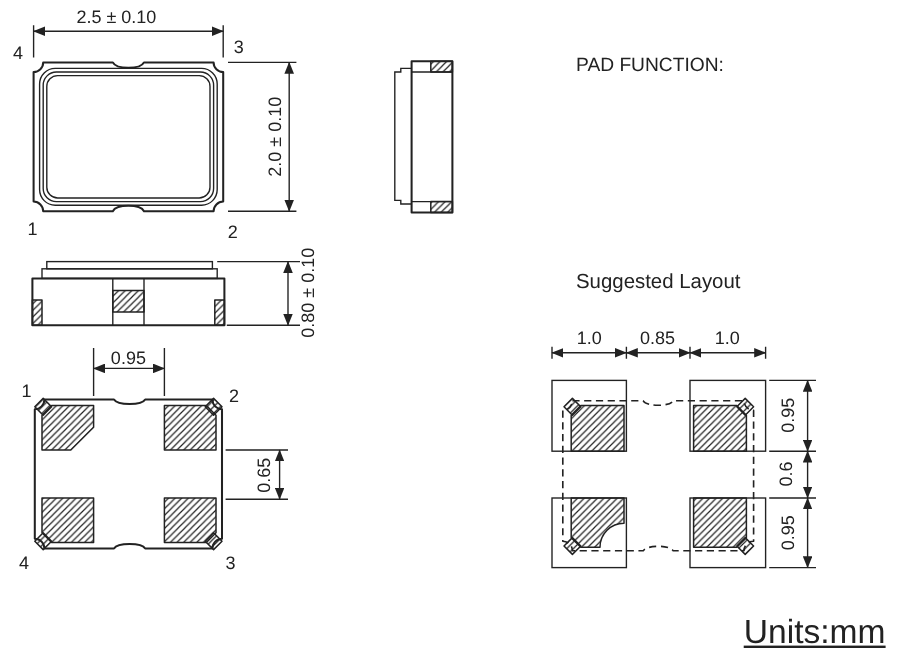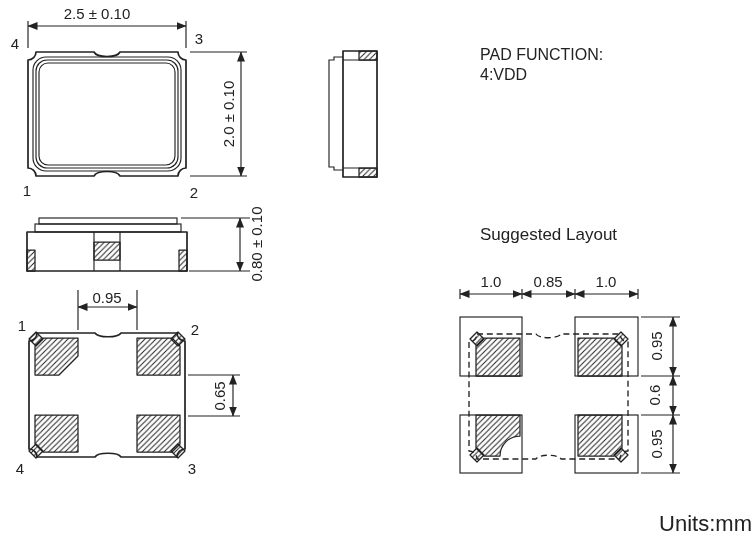--- a/index.html
+++ b/index.html
@@ -14,23 +14,23 @@
   
   .s  { stroke:var(--line); fill:none; stroke-width:1.7; stroke-linejoin:round; }
   .t  { stroke:var(--line); fill:none; stroke-width:1.15; }
   .h  { fill:url(#hatchp); stroke:var(--line); stroke-width:1.25; stroke-linejoin:round; }
   .dash { stroke:var(--line); fill:none; stroke-width:1.35; stroke-dasharray:6 3.8; stroke-linejoin:round; }
   .dim { stroke:var(--line); fill:none; stroke-width:1.15; }
   svg text { font-family:"Liberation Sans", sans-serif; font-size:15px; fill:var(--line); }
   svg text.mid { text-anchor:middle; }
   svg text.big { font-size:17px; }
 
-  .txtblock { position:absolute; white-space:nowrap; }
+  .txtblock { position:absolute; white-space:nowrap;text-align:center; }
   #pad-function { left:480px; top:45px; font-size:16px; line-height:20.3px; }
-  #units-label  { right:0; top:511px; font-size:22px; }
+  #units-label  { right:14px; top:511px; font-size:28px;text-decoration:underline; }
 </style>
 </head>
 <body>
 
 <div id="stage">
 
   <svg id="drawing" width="752" height="543" viewBox="0 0 752 543">
     <defs>
       <pattern id="hatchp" patternUnits="userSpaceOnUse" width="5.5" height="5.5">
         <path d="M-1.4,1.4 L1.4,-1.4 M0,5.5 L5.5,0 M4.1,6.9 L6.9,4.1" stroke="#222222" stroke-width="1"></path>
@@ -154,17 +154,16 @@
         <line class="dim" x1="673" y1="415" x2="673" y2="473" marker-start="url(#arr)" marker-end="url(#arr)"></line>
         <text class="mid" x="657" y="346" dy="5" transform="rotate(-90 657 346)">0.95</text>
         <text class="mid" x="655" y="395" dy="5" transform="rotate(-90 655 395)">0.6</text>
         <text class="mid" x="657" y="444" dy="5" transform="rotate(-90 657 444)">0.95</text>
       </g>
     </g>
   </svg>
 
   <div id="pad-function" class="txtblock">
     <div>PAD FUNCTION:</div>
-    <div>4:VDD</div>
   </div>
 
   <div id="units-label" class="txtblock">Units:mm</div>
 </div>
 
 </body></html>

